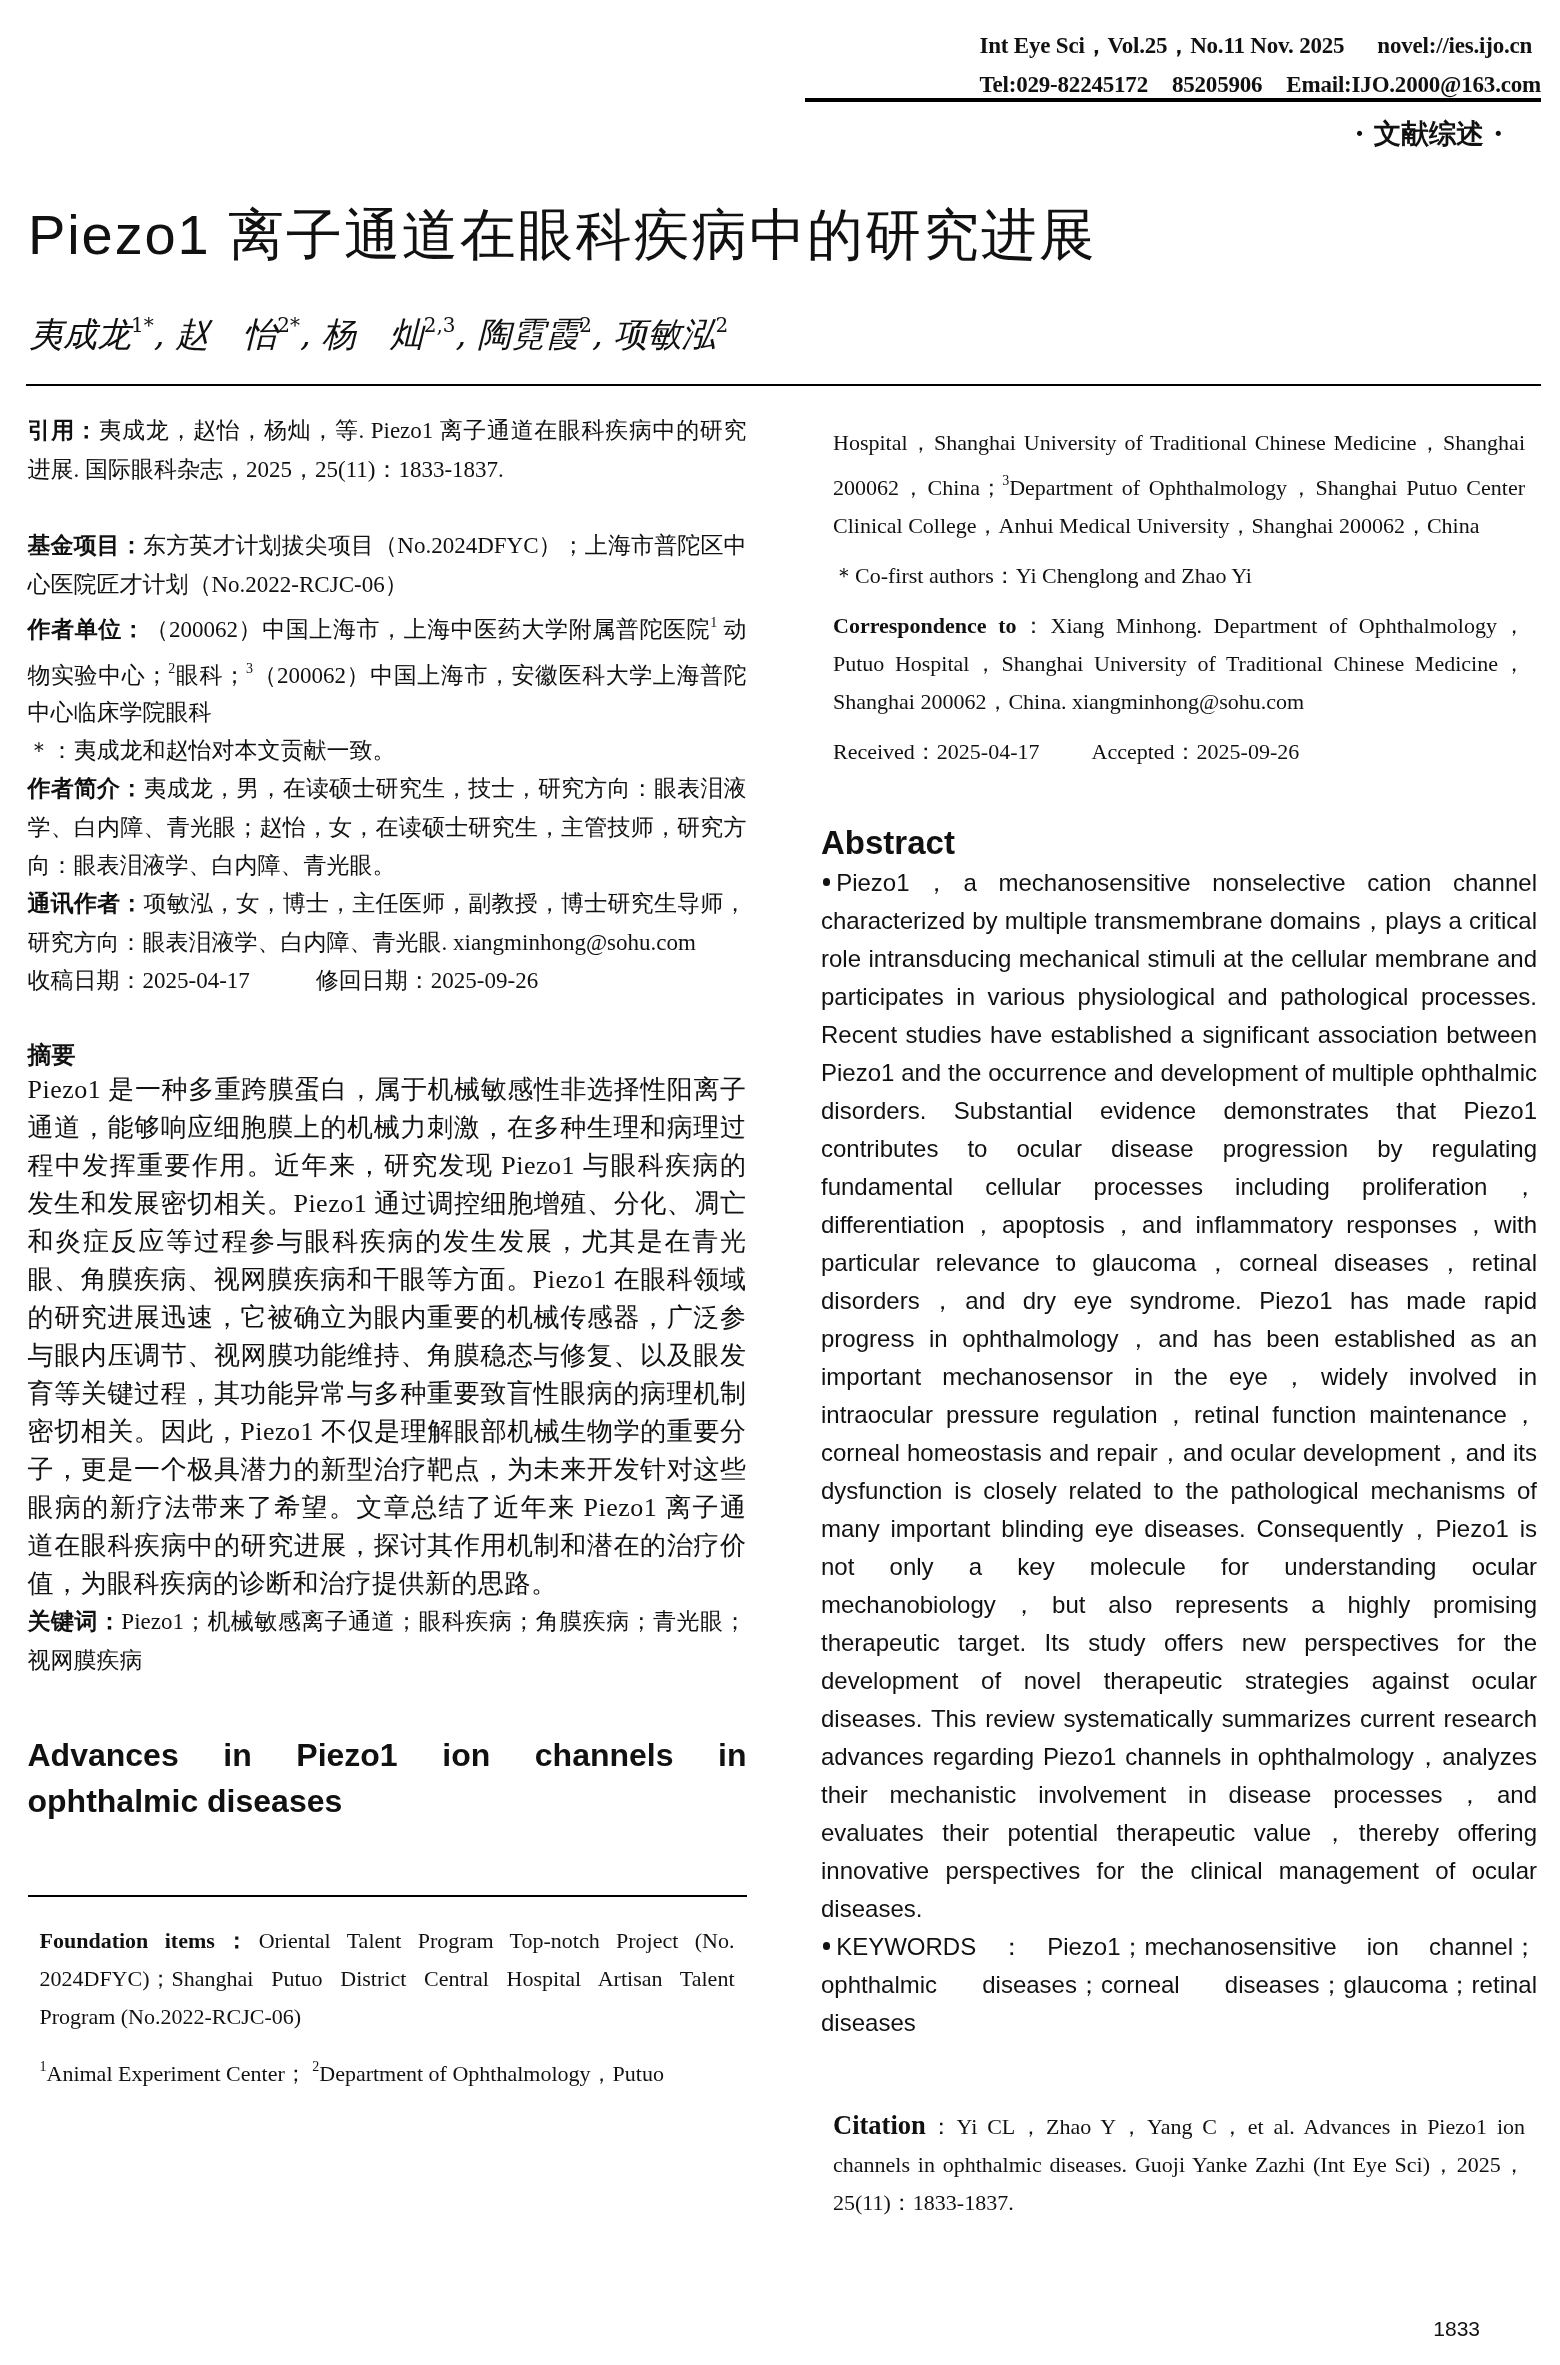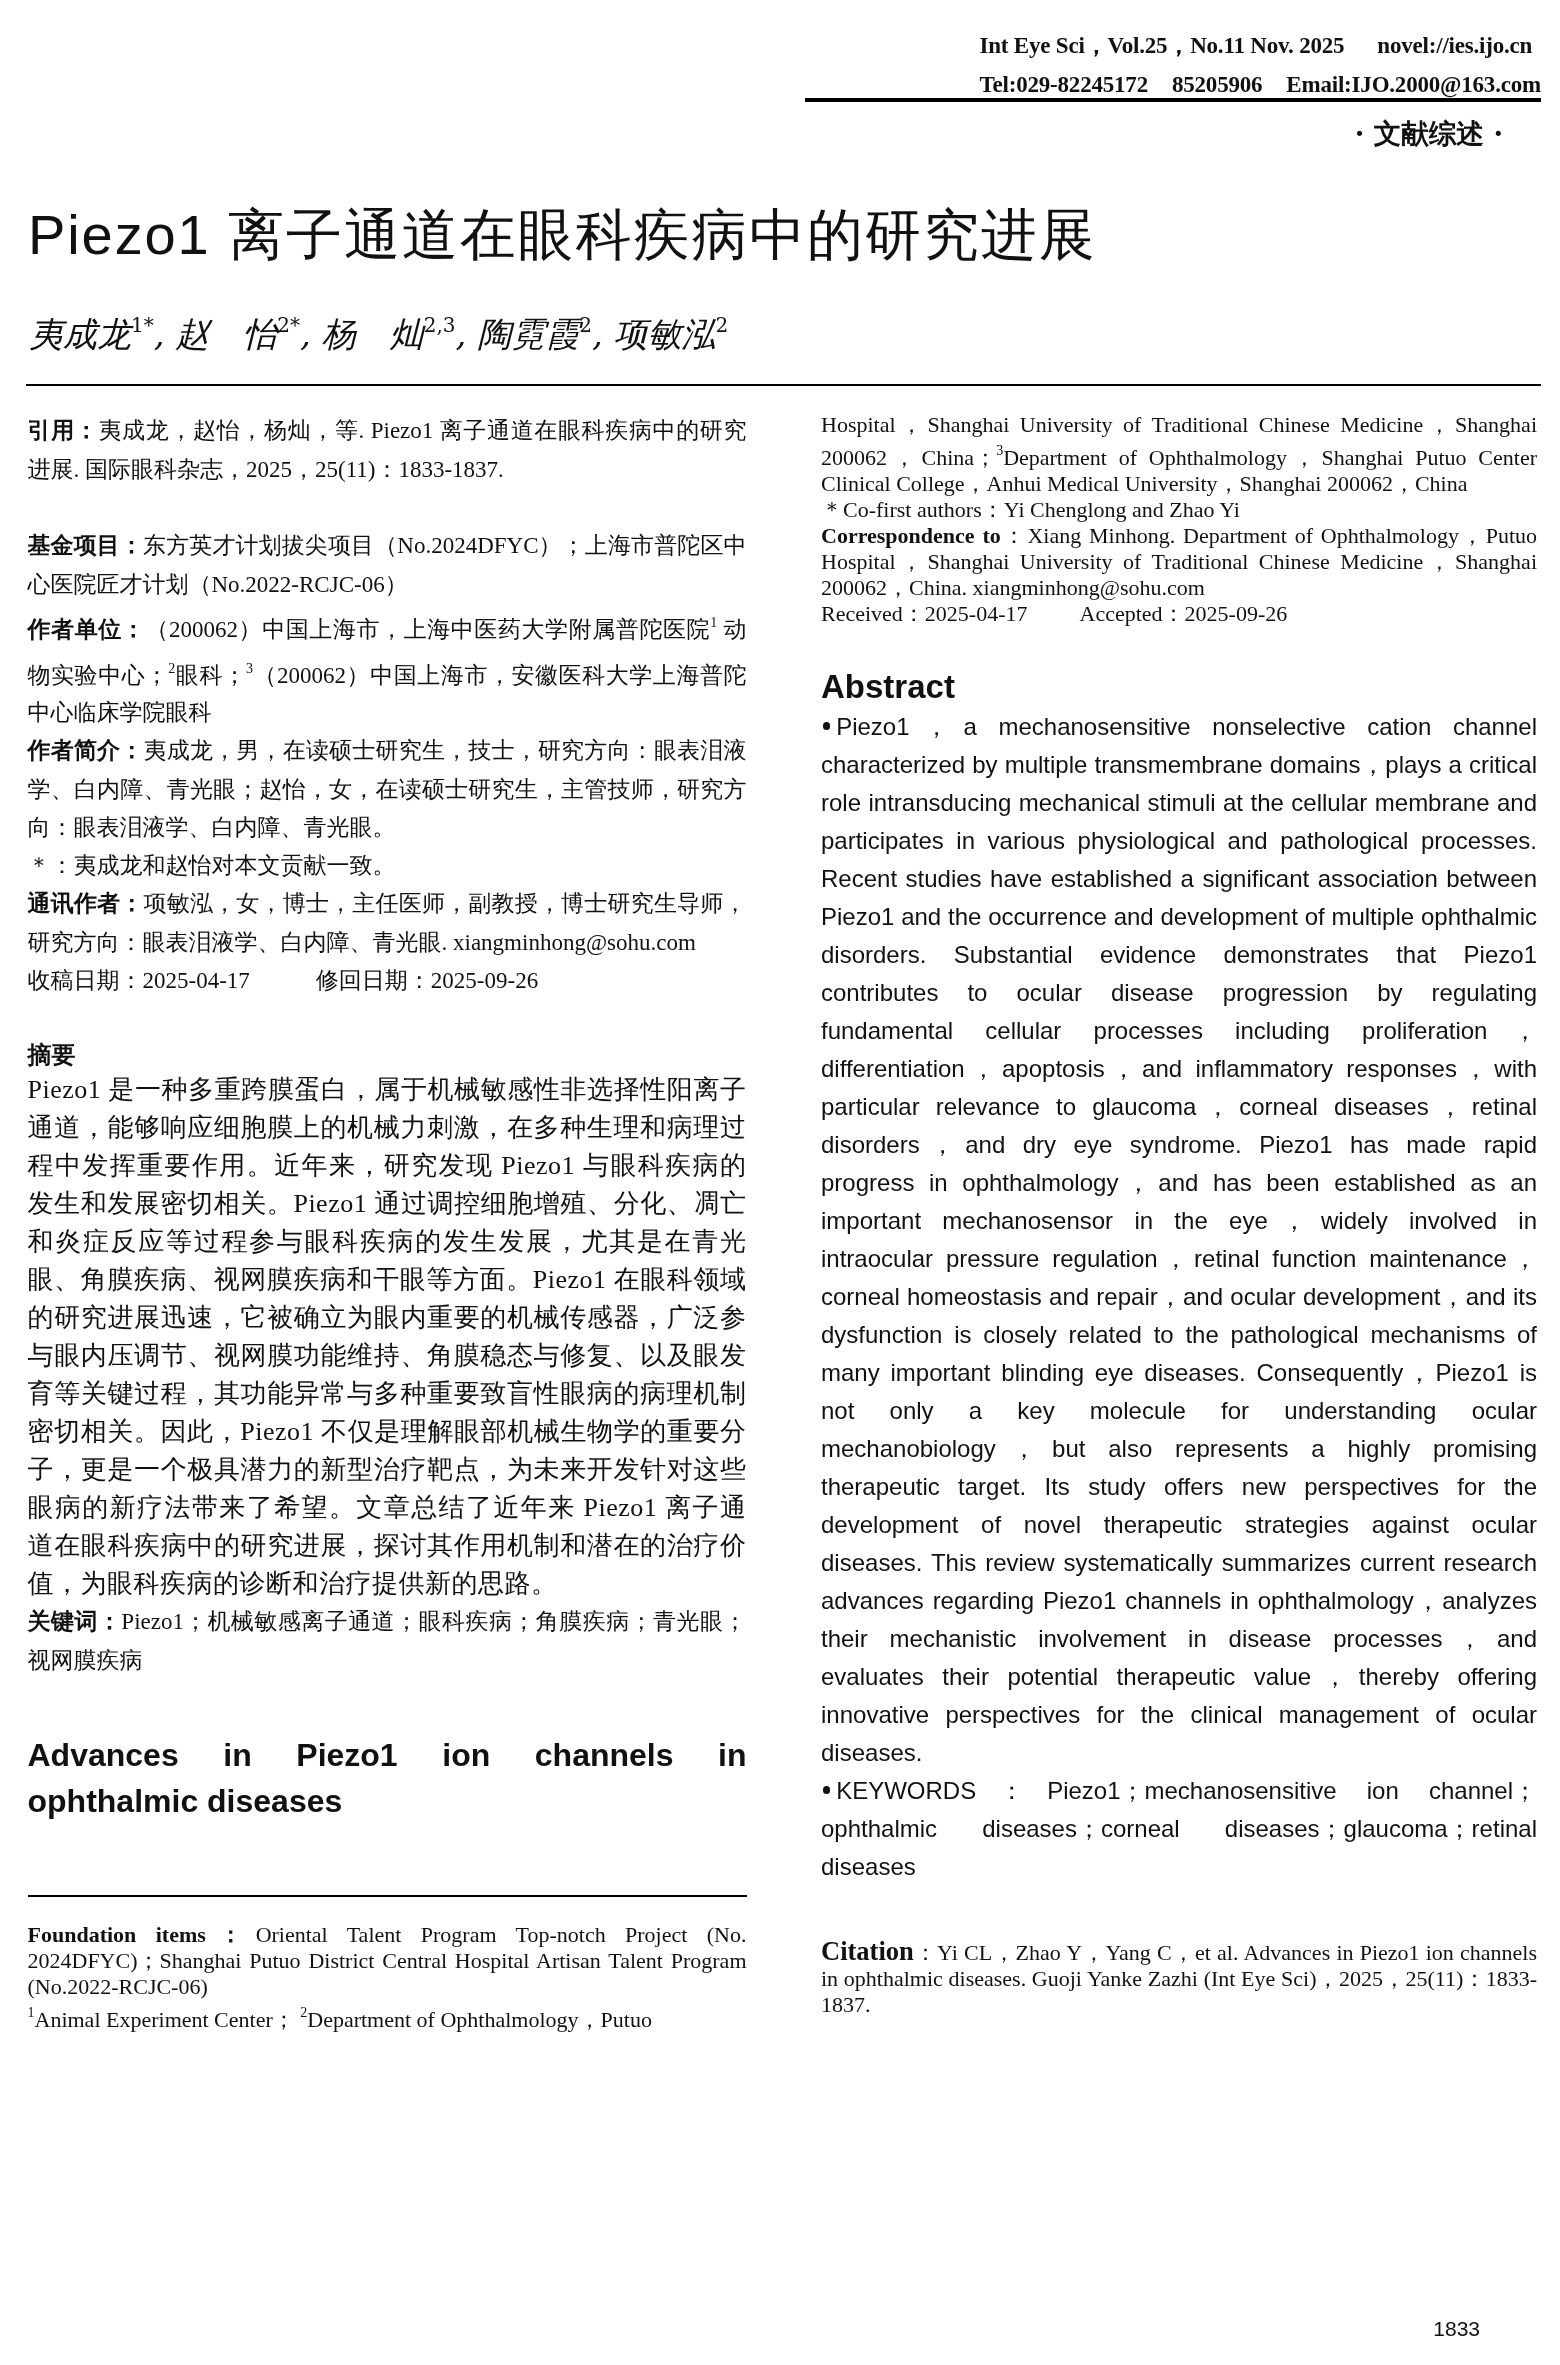--- a/index.html
+++ b/index.html
@@ -34,21 +34,21 @@
 
   #zy-heading { font-family: "Liberation Sans", sans-serif; font-weight: bold; font-size: 24px; line-height: 33px; margin: 0; }
   .cn-abs { font-size: 26px; line-height: 38px; text-align: justify; margin: 0; letter-spacing: 0.5px; }
 
   #en-title { font-family: "Liberation Sans", sans-serif; font-weight: bold; font-size: 32px; line-height: 46px; margin: 0; text-align: justify; text-align-last: left; }
   #en-title .w { display: inline-block; }
   #en-authors { font-family: "Liberation Serif", serif; font-weight: bold; font-size: 29px; line-height: 45px; margin: 0; text-align: justify; }
   #en-authors sup { font-size: 17px; vertical-align: 12.3px; }
   #mid-rule { height: 2.4px; background: #000; margin: 19px 0 24.6px 0; }
 
-  .en-p { font-size: 22px; line-height: 26px; text-align: justify; margin: 0; }
+  .en-p { font-size: 22px; line-height: 38px; text-align: justify; margin: 12px; }
   .en-lbl { font-weight: bold; }
   sup.s { font-size: 14px; vertical-align: 9.5px; }
 
   #abstract-heading { font-family: "Liberation Sans", sans-serif; font-weight: bold; font-size: 33px; line-height: 43px; margin: 0; }
   .abs-en { font-family: "Liberation Sans", "DejaVu Sans", sans-serif; font-size: 24px; line-height: 38px; text-align: justify; margin: 0; }
   .bullet { display: inline-block; width: 7.6px; height: 7.6px; border-radius: 50%; background: #111; margin: 0 5.7px 3.8px 1.9px; vertical-align: middle; }
 
   #page-number { position: absolute; right: 80px; top: 2317px; font-family: "Liberation Sans", sans-serif; font-size: 21px; margin-left: 28px; }
 </style>
 </head>
@@ -69,22 +69,22 @@
   <span>陶霓霞</span><sup>2</sup>,
   <span>项敏泓</span><sup>2</sup>
 </div>
 <div id="top-rule"></div>
 
 <div id="left-col" class="col">
   <p class="p"><span class="lbl">引用：</span><span>夷成龙，赵怡，杨灿，等. Piezo1 离子通道在眼科疾病中的研究进展. 国际眼科杂志，2025，25(11)：1833-1837.</span></p>
   <div class="gap-md"></div>
   <p class="p"><span class="lbl">基金项目：</span><span>东方英才计划拔尖项目（No.2024DFYC）；上海市普陀区中心医院匠才计划（No.2022-RCJC-06）</span></p>
   <p class="p"><span class="lbl">作者单位：</span><span>（200062）中国上海市，上海中医药大学附属普陀医院</span><sup class="s">1</sup><span> 动物实验中心；</span><sup class="s">2</sup><span>眼科；</span><sup class="s">3</sup><span>（200062）中国上海市，安徽医科大学上海普陀中心临床学院眼科</span></p>
+  <p class="p">＊：夷成龙和赵怡对本文贡献一致。</p>
   <p class="p"><span class="lbl">作者简介：</span><span>夷成龙，男，在读硕士研究生，技士，研究方向：眼表泪液学、白内障、青光眼；赵怡，女，在读硕士研究生，主管技师，研究方向：眼表泪液学、白内障、青光眼。</span></p>
-  <p class="p">＊：夷成龙和赵怡对本文贡献一致。</p>
   <p class="p"><span class="lbl">通讯作者：</span><span>项敏泓，女，博士，主任医师，副教授，博士研究生导师，研究方向：眼表泪液学、白内障、青光眼. xiangminhong@sohu.com</span></p>
   <p class="p" style="text-align:left"><span>收稿日期：</span><span>2025-04-17</span><span style="display:inline-block;width:66px"></span><span>修回日期：</span><span>2025-09-26</span></p>
   <div class="gap-md"></div>
   <p id="zy-heading">摘要</p>
   <p class="cn-abs">Piezo1 是一种多重跨膜蛋白，属于机械敏感性非选择性阳离子通道，能够响应细胞膜上的机械力刺激，在多种生理和病理过程中发挥重要作用。近年来，研究发现 Piezo1 与眼科疾病的发生和发展密切相关。Piezo1 通过调控细胞增殖、分化、凋亡和炎症反应等过程参与眼科疾病的发生发展，尤其是在青光眼、角膜疾病、视网膜疾病和干眼等方面。Piezo1 在眼科领域的研究进展迅速，它被确立为眼内重要的机械传感器，广泛参与眼内压调节、视网膜功能维持、角膜稳态与修复、以及眼发育等关键过程，其功能异常与多种重要致盲性眼病的病理机制密切相关。因此，Piezo1 不仅是理解眼部机械生物学的重要分子，更是一个极具潜力的新型治疗靶点，为未来开发针对这些眼病的新疗法带来了希望。文章总结了近年来 Piezo1 离子通道在眼科疾病中的研究进展，探讨其作用机制和潜在的治疗价值，为眼科疾病的诊断和治疗提供新的思路。</p>
   <p class="p"><span class="lbl">关键词：</span><span>Piezo1；机械敏感离子通道；眼科疾病；角膜疾病；青光眼；视网膜疾病</span></p>
   <div class="gap-lg"></div>
   <p id="en-title"><span class="w">Advances</span> <span class="w">in</span> <span class="w">Piezo1</span> <span class="w">ion</span> <span class="w">channels</span> <span class="w">in</span> <span class="w">ophthalmic</span> <span class="w">diseases</span></p>
   <div class="gap-lg"></div>
   <div id="mid-rule"></div>

